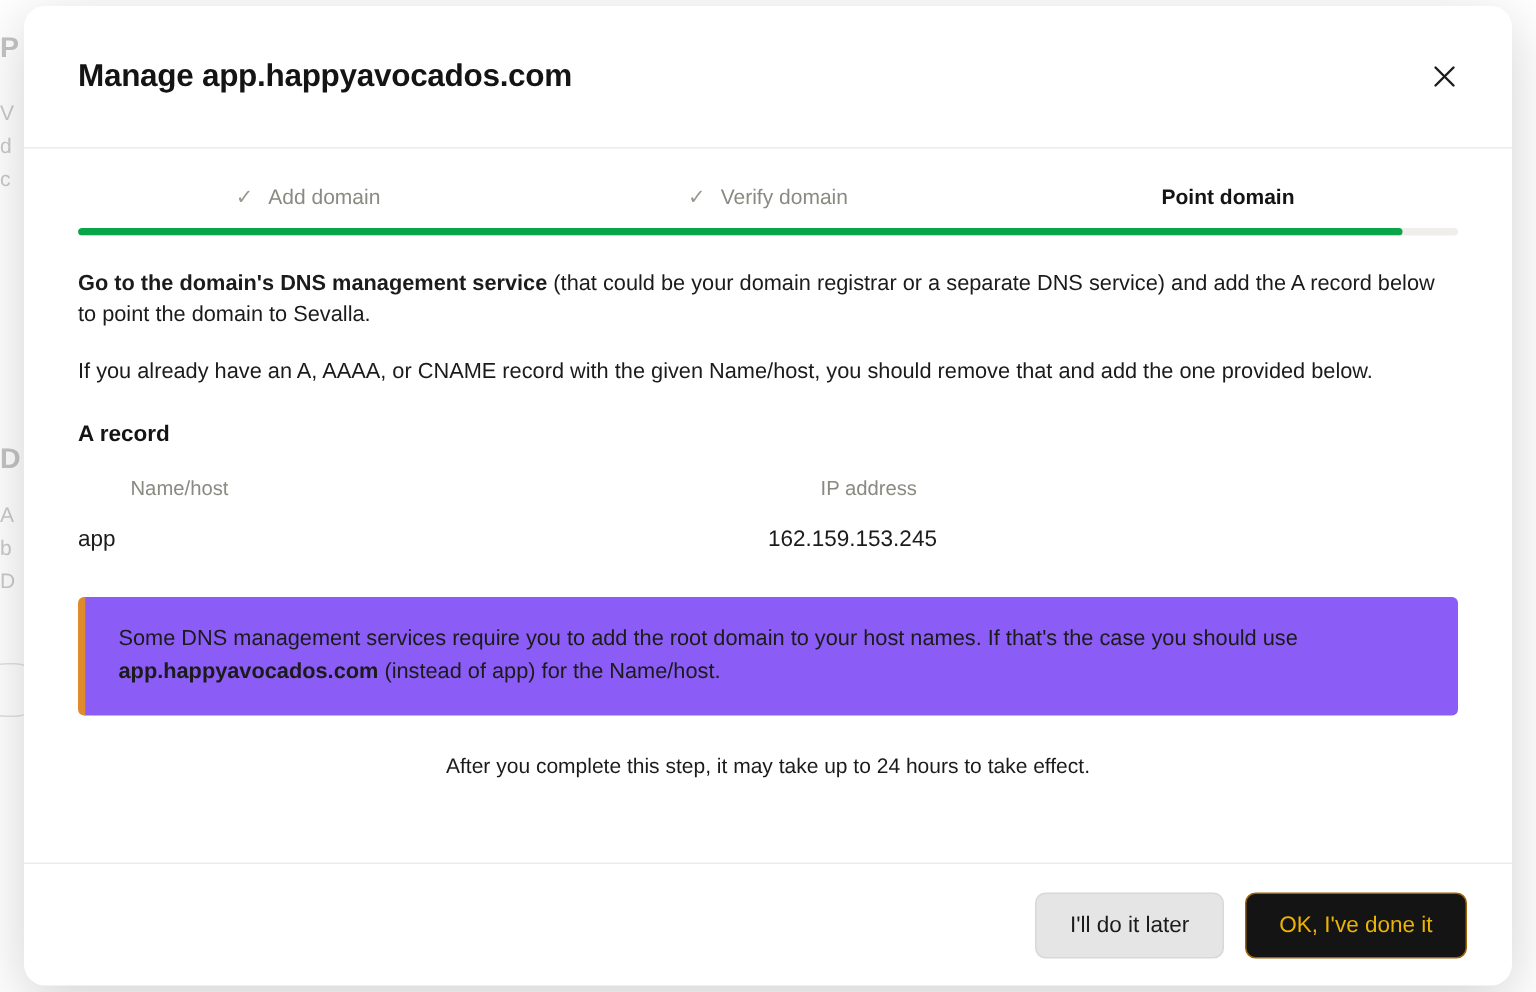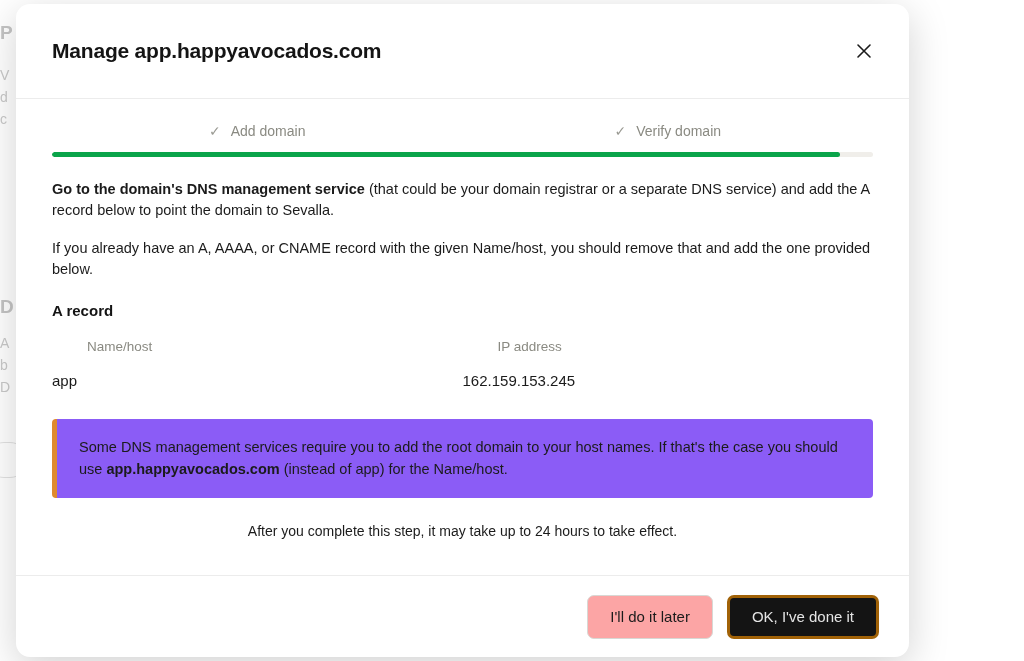--- a/index.html
+++ b/index.html
@@ -40,21 +40,21 @@
     border: 1px solid #e2e2e2;
     border-radius: 20px;
     height: 34px;
   }
 
   
   .modal {
     position: absolute;
     left: 16px;
     top: 4px;
-    width: 893px;
+    width: 992px;
     height: 653px;
     background: #ffffff;
     border-radius: 14px;
     box-shadow: 0 10px 40px rgba(0,0,0,0.18);
     overflow: hidden;
     display: flex;
     flex-direction: column;
   }
 
   .modal-header {
@@ -194,28 +194,28 @@
     border-radius: 7px;
     cursor: pointer;
     height: 44px;
     padding: 0 22px;
     box-sizing: border-box;
     display: flex;
     align-items: center;
     justify-content: center;
   }
   .btn-secondary {
-    background: #fca5a5;
+    background: #e5e5e5;
     border: 1px solid #d8d8d4;
     color: #1b1b1b;
   }
   .btn-primary {
     background: #141414;
-    border: 3px solid #a16207;
-    color: #e5e5e5;
+    border: 1px solid #a16207;
+    color: #eab308;
   }
 </style>
 </head>
 <body>
 
 <div class="page-bg">
   <div class="bg-title" style="left:0px; top:22px;">P</div>
   <div class="bg-text" style="left:0px; top:64px;">V</div>
   <div class="bg-text" style="left:0px; top:86px;">d</div>
   <div class="bg-text" style="left:0px; top:108px;">c</div>
@@ -241,20 +241,23 @@
 
     <div class="steps">
       <div class="step">
         <span class="check">✓</span>
         <span class="step-label">Add domain</span>
       </div>
       <div class="step">
         <span class="check">✓</span>
         <span class="step-label">Verify domain</span>
       </div>
+      <div class="step active">
+        <span class="step-label">Point domain</span>
+      </div>
     </div>
 
     <div class="progress-track">
       <div class="progress-fill" id="progress-fill" style="width: 96%; background: rgb(10, 164, 74);"></div>
     </div>
 
     <div class="para">
       <strong>Go to the domain's DNS management service</strong><span> (that could be your domain registrar or a separate DNS service) and add the A record below to point the domain to Sevalla.</span>
     </div>
 

